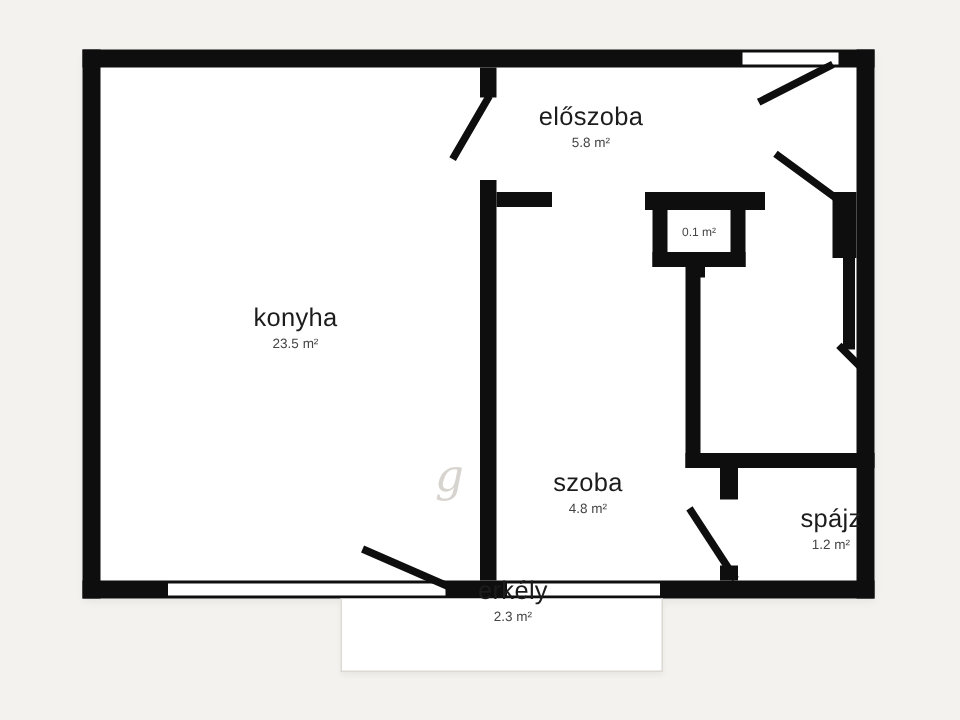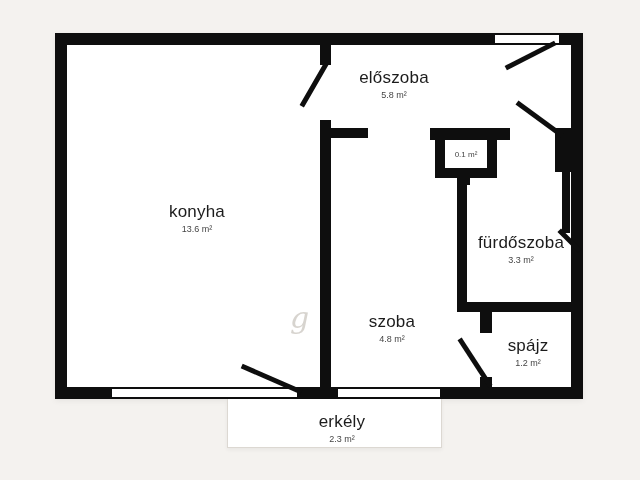--- a/index.html
+++ b/index.html
@@ -74,44 +74,40 @@
     <line x1="519" y1="104" x2="560" y2="134"></line>
     <line x1="244" y1="367" x2="299" y2="391"></line>
     <line x1="461" y1="341" x2="489" y2="384"></line>
     <line x1="561" y1="232" x2="578" y2="249"></line>
   </svg>
 
   <div class="balcony"></div>
 
   <div class="room-label" style="left:197px;top:218px;">
     <div class="room-name">konyha</div>
-    <div class="room-area">13.6 m²</div>
+    <div class="room-area">23.5 m²</div>
   </div>
 
   <div class="room-label" style="left:394px;top:84px;">
     <div class="room-name">előszoba</div>
     <div class="room-area">5.8 m²</div>
   </div>
 
   <div class="room-label" style="left:392px;top:328px;">
     <div class="room-name">szoba</div>
     <div class="room-area">4.8 m²</div>
   </div>
 
-  <div class="room-label" style="left:521px;top:249px;">
-    <div class="room-name">fürdőszoba</div>
-    <div class="room-area">3.3 m²</div>
-  </div>
 
-  <div class="room-label" style="left:528px;top:352px;">
+  <div class="room-label" style="left:554px;top:352px;">
     <div class="room-name">spájz</div>
     <div class="room-area">1.2 m²</div>
   </div>
 
-  <div class="room-label" style="left:342px;top:428px;">
+  <div class="room-label" style="left:342px;top:400px;">
     <div class="room-name">erkély</div>
     <div class="room-area">2.3 m²</div>
   </div>
 
   <div class="room-label" style="left:466px;top:155px;">
     <div class="closet-area">0.1 m²</div>
   </div>
 
   <div class="watermark">g</div>
 

